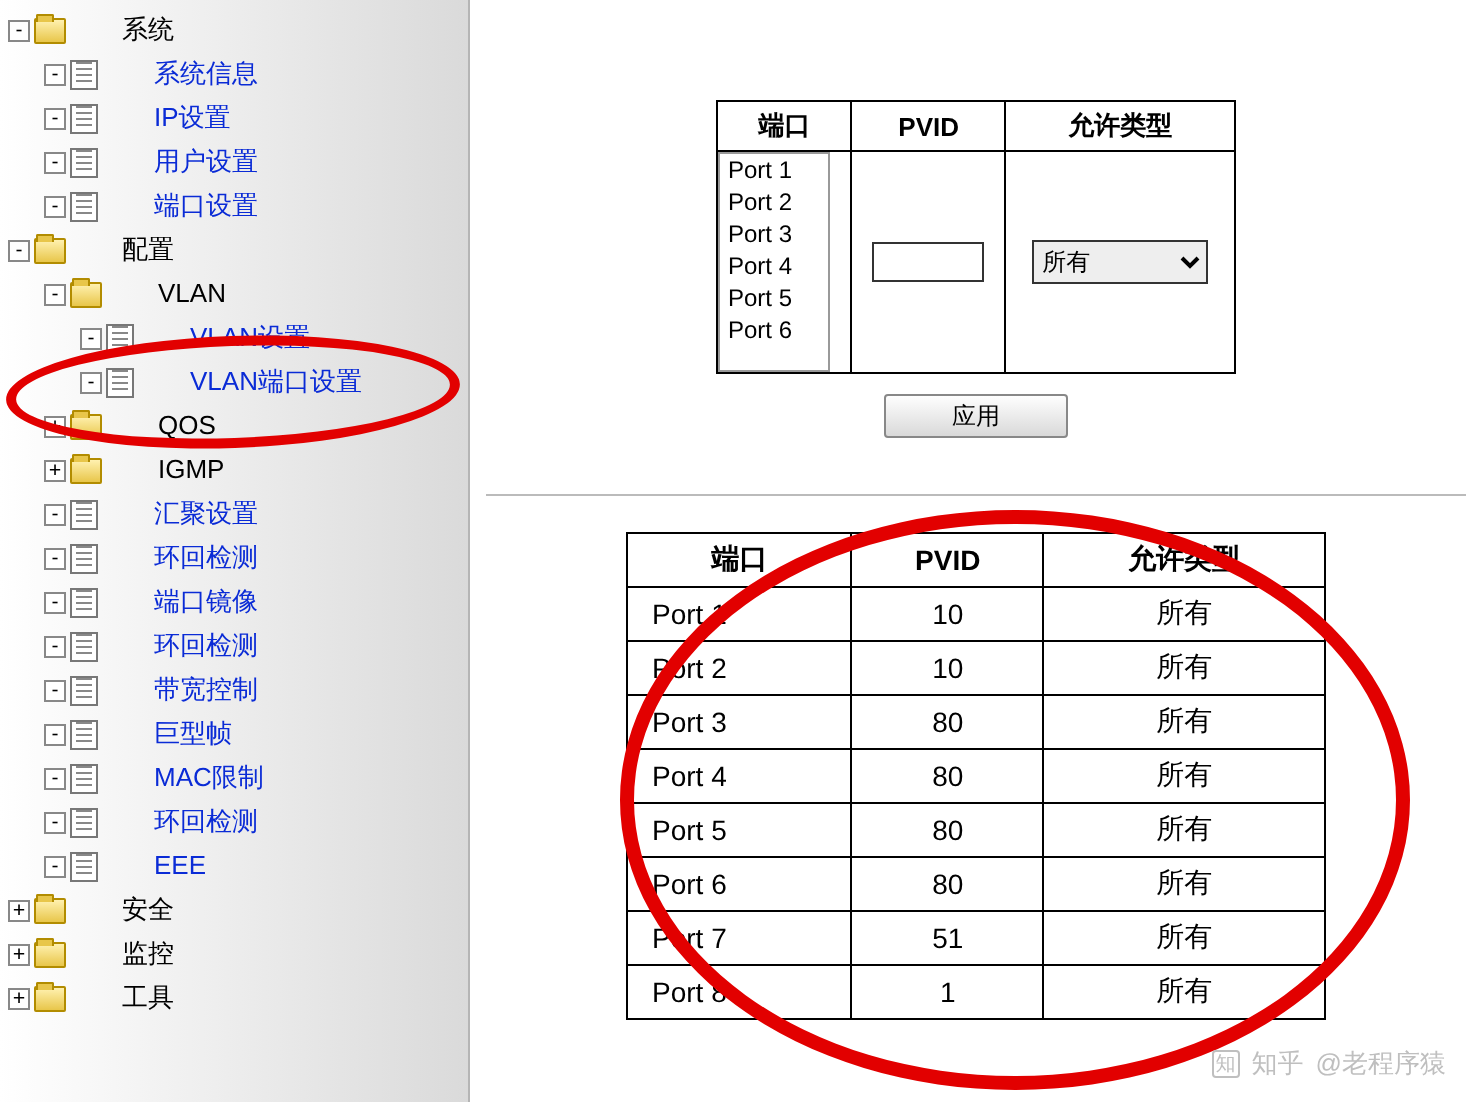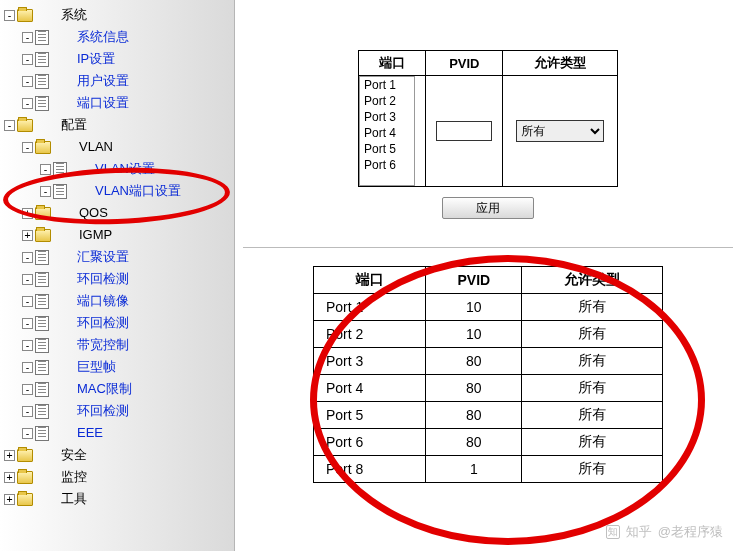--- a/index.html
+++ b/index.html
@@ -302,20 +302,25 @@
             <td>Port 5</td>
             <td>80</td>
             <td>所有</td>
           </tr>
           <tr>
             <td>Port 6</td>
             <td>80</td>
             <td>所有</td>
           </tr>
           <tr>
+            <td>Port 7</td>
+            <td>51</td>
+            <td>所有</td>
+          </tr>
+          <tr>
             <td>Port 8</td>
             <td>1</td>
             <td>所有</td>
           </tr>
         </tbody>
     </table>
 
   </div>
 </div>
 

